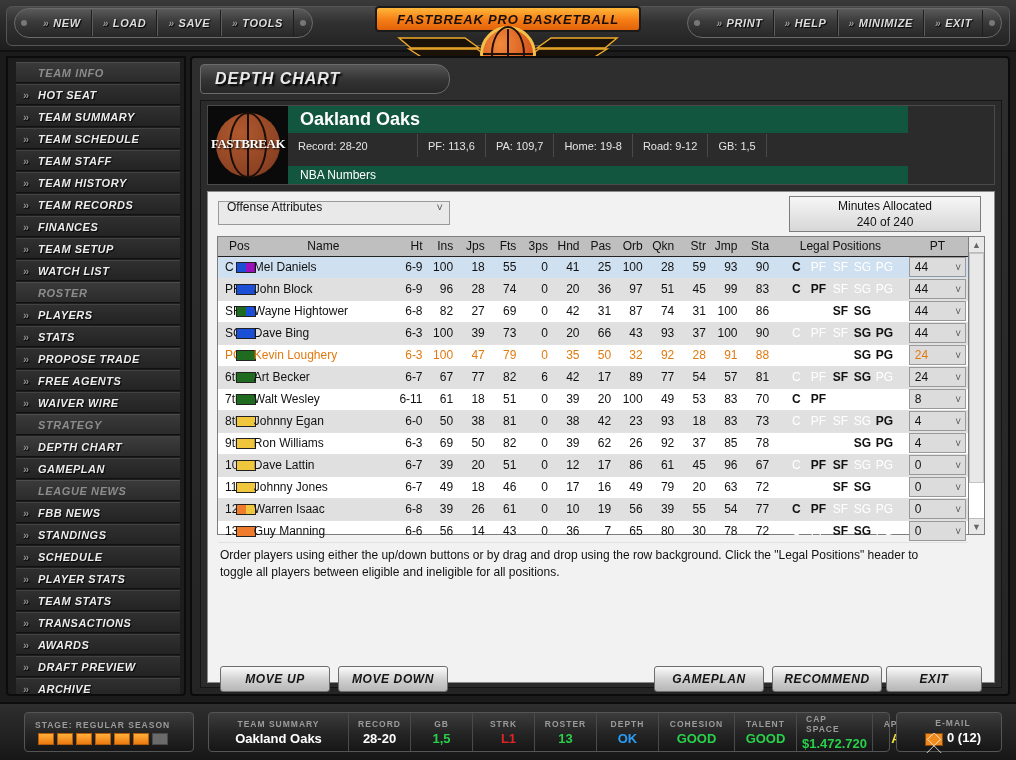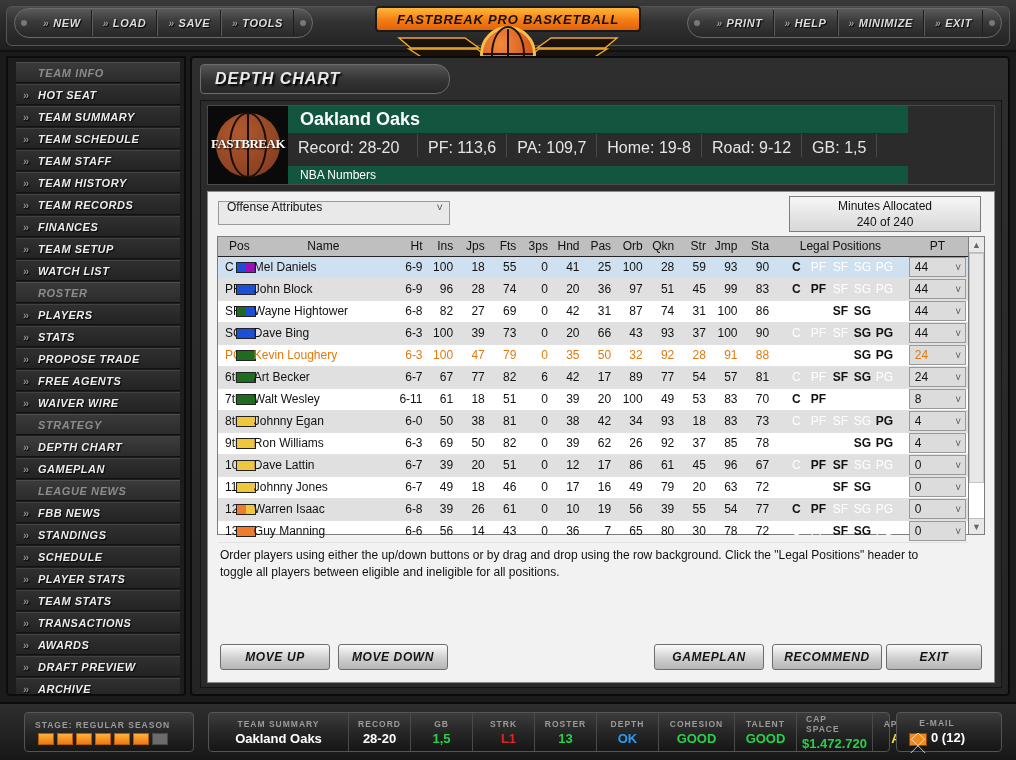--- a/index.html
+++ b/index.html
@@ -164,22 +164,22 @@
   .team-info{ flex:none; width:620px; display:flex; flex-direction:column; }
   .team-name{
     height:32px; background:#13563f; color:#fff;
     font-size:18px; font-weight:bold; display:flex; align-items:center;
     padding-left:12px; border-bottom:1px solid #2b2b2b;
   }
   .team-stats{
     height:26px; display:flex; background:#2b2b2b; align-items:stretch;
   }
   .tstat{
-    display:flex; align-items:flex-end; padding:0 10px;
-    color:#e4e4e4; font-size:16px; border-right:1px solid #4a4a4a;
+    display:flex; align-items:center; padding:0 10px;
+    color:#e4e4e4; font-size:11px; border-right:1px solid #4a4a4a;
     white-space:nowrap;
   }
   .tstat:first-child{ border-left:none; min-width:130px; }
   .team-league{
     height:21px; background:#13563f; color:#fff; font-size:12px;
     display:flex; align-items:center; padding-left:12px;
     border-top:1px solid #2b2b2b;
     margin-top:8px;
   }
   .team-blank{ flex:1; background:#2b2b2b; }
@@ -259,21 +259,21 @@
     position:absolute; left:12px; top:355px; width:730px;
     font-size:12px; color:#111; line-height:17px;
   }
   .btnrow{ position:absolute; left:0; right:0; bottom:12px; height:26px; }
   .gbtn{
     position:absolute; height:26px;
     background:linear-gradient(180deg,#fbfbfb,#cfcfcf 55%,#b6b6b6);
     border:1px solid #6d6d6d; border-radius:3px;
     display:flex; align-items:center; justify-content:center;
     font-size:12px; font-weight:bold; font-style:italic; color:#151515;
-    letter-spacing:0.6px; cursor:pointer;
+    letter-spacing:0.6px; cursor:pointer;margin-top:22px;
   }
   
   .statusbar{
     position:absolute; left:0; bottom:0; width:1016px; height:58px;
     background:linear-gradient(180deg,#2e2e2e 0%,#222 55%,#171717 100%);
     border-top:2px solid #0d0d0d;
   }
   .sb-pod{
     position:absolute; top:8px; height:40px;
     background:linear-gradient(180deg,#3c3c3c 0%,#262626 50%,#161616 100%);
@@ -664,21 +664,21 @@
                     <i style="background:#f0c73c"></i>
                   </span></td>
                 <td class="c-name">Johnny Egan</td>
                 <td class="c-ht">6-0</td>
                 <td class="c-st">50</td>
                 <td class="c-st">38</td>
                 <td class="c-st">81</td>
                 <td class="c-st">0</td>
                 <td class="c-st">38</td>
                 <td class="c-st">42</td>
-                <td class="c-st">34</td>
+                <td class="c-st">23</td>
                 <td class="c-st">93</td>
                 <td class="c-st">18</td>
                 <td class="c-st">83</td>
                 <td class="c-st">73</td>
                 <td class="c-lp"><span class="lp off">C</span><span class="lp off">PF</span><span class="lp off">SF</span><span class="lp off">SG</span><span class="lp on">PG</span></td>
                 <td class="c-pt">
                   <div class="pt-cell">
                     <span>4</span>
                     <span class="carat">˅</span>
                   </div>
@@ -895,21 +895,21 @@
       <div class="pod-sec" style="min-width: 76px;">
         <span class="pod-lbl">CAP SPACE</span>
         <span class="pod-val" style="color: rgb(41, 209, 74);">$1.472.720</span>
       </div>
       <div class="pod-sec" style="min-width: 76px;">
         <span class="pod-lbl">APPROVAL</span>
         <span class="pod-val" style="color: rgb(242, 228, 58);">AVG<span style="color: rgb(255, 255, 255); font-size: 11px;"> ➡</span></span>
       </div>
     </div>
 
-  <div class="sb-pod" style="right:14px; width:106px;">
+  <div class="sb-pod" style="right:14px; width:106px;padding-left:16px;">
     <div class="pod-sec" style="padding:0 12px;">
       <span class="pod-lbl">E-MAIL</span>
       <span class="pod-val">
         <span class="envelope"></span><span>0 (12)</span>
       </span>
     </div>
   </div>
 </div>
 
 </body></html>

